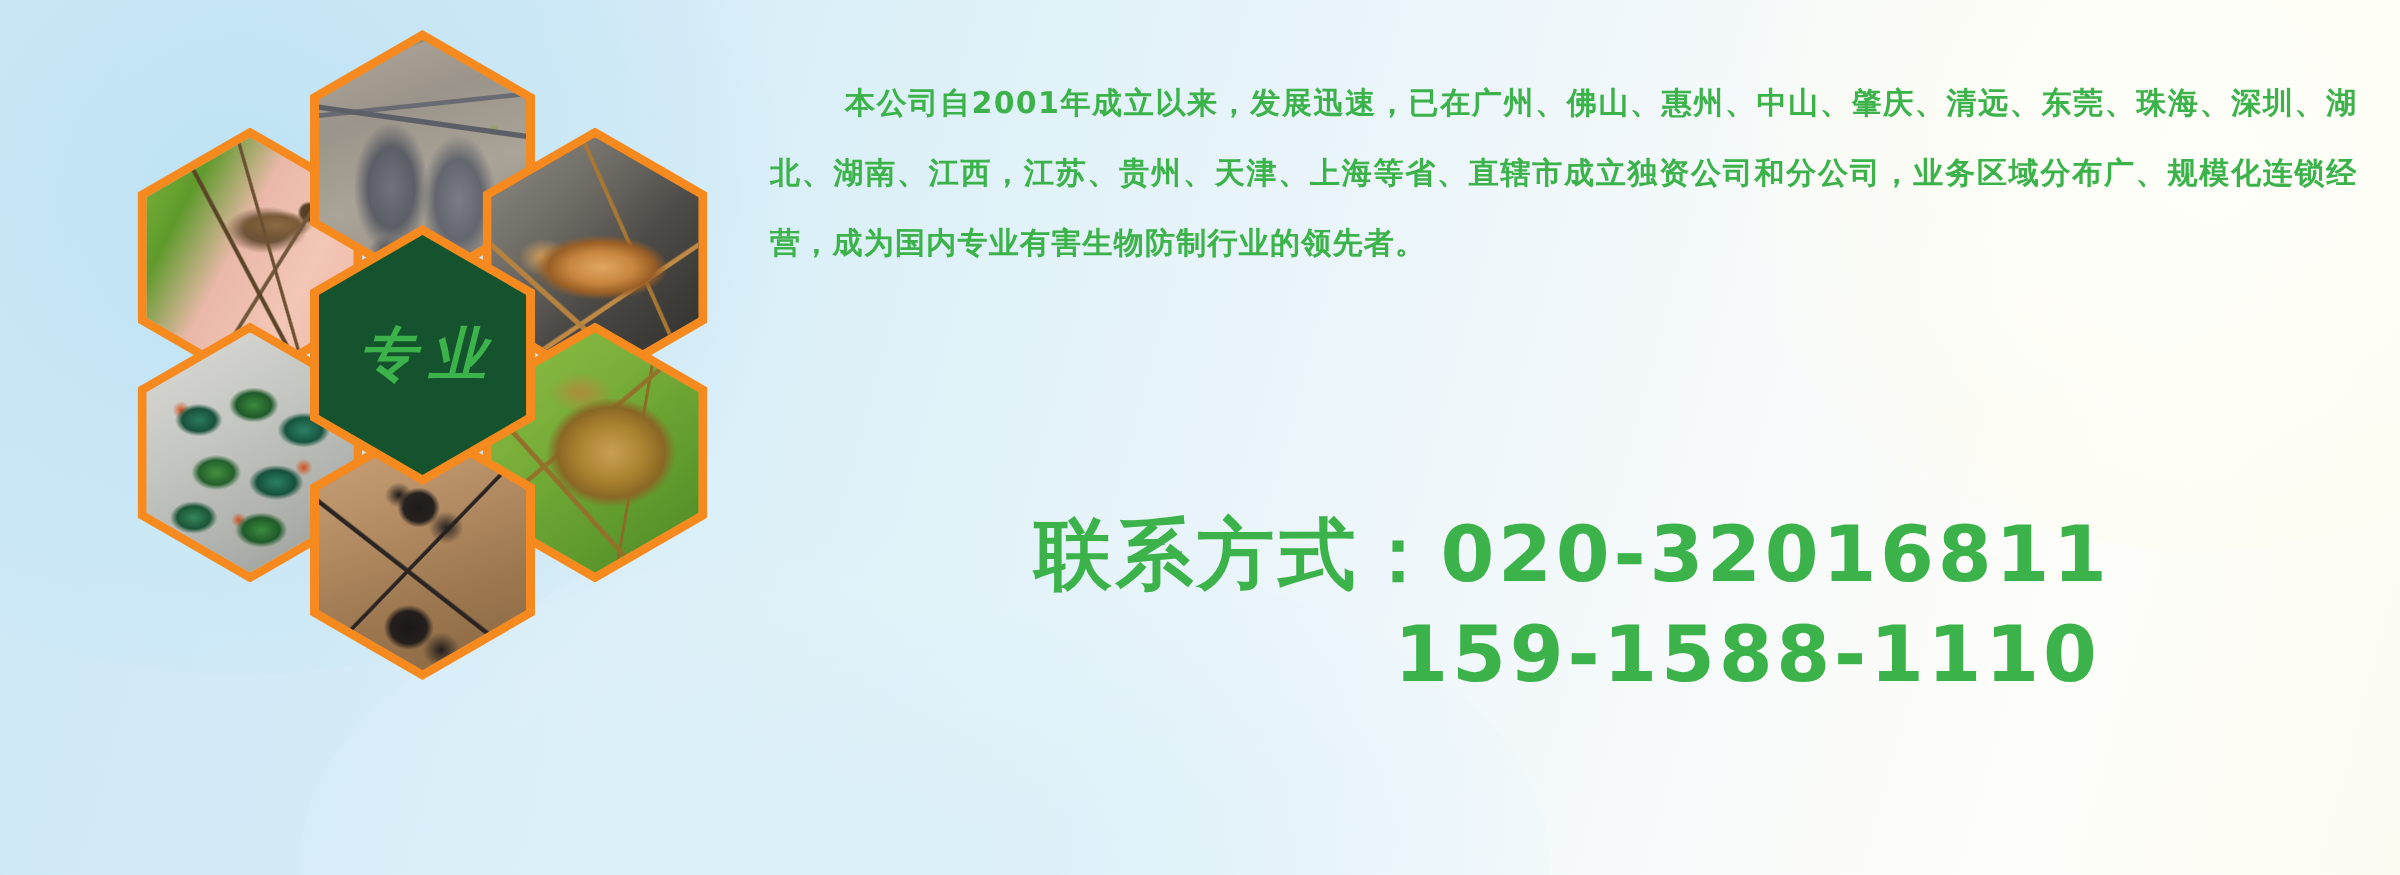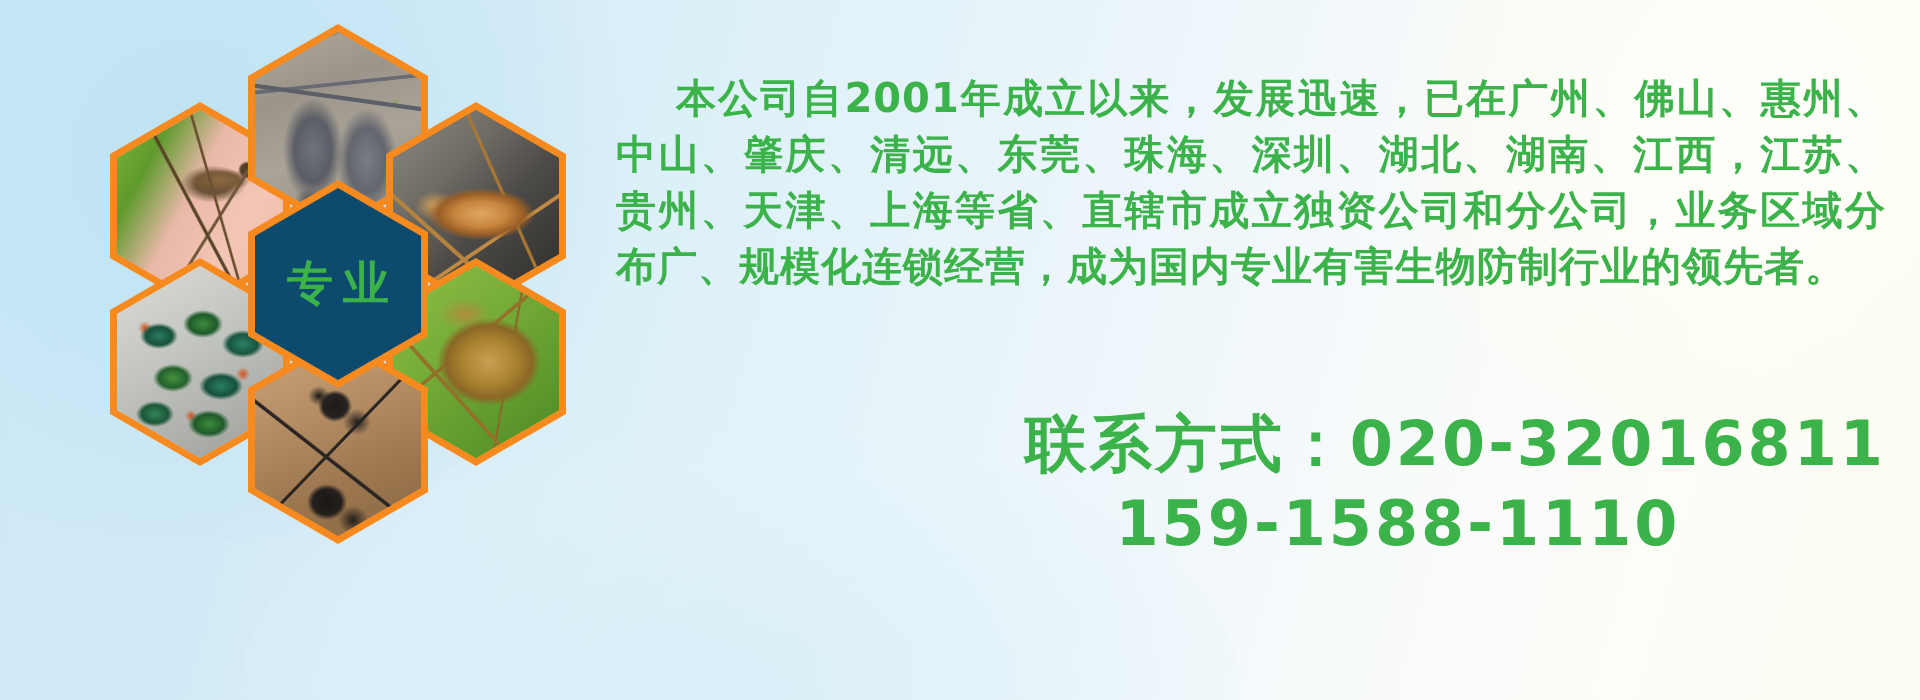--- a/index.html
+++ b/index.html
@@ -37,22 +37,22 @@
 
   
   .hx-mosquito{left:26px;  top:108px;}
   .hx-rats    {left:164px; top:30px;}
   .hx-roach   {left:302px; top:108px;}
   .hx-flies   {left:26px;  top:264px;}
   .hx-center  {left:164px; top:186px;}
   .hx-stink   {left:302px; top:264px;}
   .hx-ant     {left:164px; top:342px;}
 
-  .hx-center .inner{background:#0c4a6e;display:flex;flex-direction:column;
-    align-items:center;justify-content:center;gap:6px;}
+  .hx-center .inner{background:#14532d;display:flex;flex-direction:column;
+    align-items:center;justify-content:center;gap:6px;font-style:italic;}
   .center-line{
     color:#3cb34a;font-size:46px;font-weight:bold;letter-spacing:10px;
     text-indent:10px;line-height:1.08;
     font-family:"DejaVu Sans","Liberation Sans",sans-serif;
   }
 
   
   .ph-mosquito{
     background:
       radial-gradient(ellipse 46px 26px at 96px 74px,#6d5338 0%,#6d5338 38%,rgba(109,83,56,0) 72%),
@@ -138,30 +138,30 @@
       radial-gradient(ellipse 52px 44px at 96px 96px,#c9a053 0%,#a9822f 52%,#8a6725 82%,rgba(138,103,37,0) 100%),
       radial-gradient(ellipse 26px 16px at 72px 48px,#b08c3c 0%,rgba(176,140,60,0) 100%),
       linear-gradient(48deg,transparent 34%,#93712a 34.4%,#93712a 35.4%,transparent 36%),
       linear-gradient(-40deg,transparent 56%,#93712a 56.4%,#93712a 57.3%,transparent 57.9%),
       linear-gradient(100deg,transparent 66%,#8c6b28 66.3%,#8c6b28 67.1%,transparent 67.6%);
   }
 
   
   #copy{position:absolute;left:616px;top:30px;width:1270px;}
   #paragraph{
-    color:#3cb34a;font-size:40px;line-height:56px;font-weight:bold;
+    color:#3cb34a;font-size:24px;line-height:56px;font-weight:bold;
     letter-spacing:1px;text-indent:60px;text-align:justify;
     font-family:"DejaVu Sans","Liberation Sans",sans-serif;
   }
   #contact{position:absolute;left:616px;top:404px;width:1270px;}
   .contact-line{
     color:#3cb34a;font-weight:bold;letter-spacing:3px;line-height:80px;
     font-family:"DejaVu Sans","Liberation Sans",sans-serif;
   }
-  .contact-line.l1{font-size:62px;text-align:right;padding-left:14px;}
+  .contact-line.l1{font-size:62px;text-align:center;padding-left:14px;}
   .contact-line.l2{font-size:62px;text-align:center;padding-left:294px;}
 </style>
 </head>
 <body>
 
 <div id="banner">
 
   <div class="wash w1"></div>
   <div class="wash w2"></div>
   <div class="wash w3"></div>

